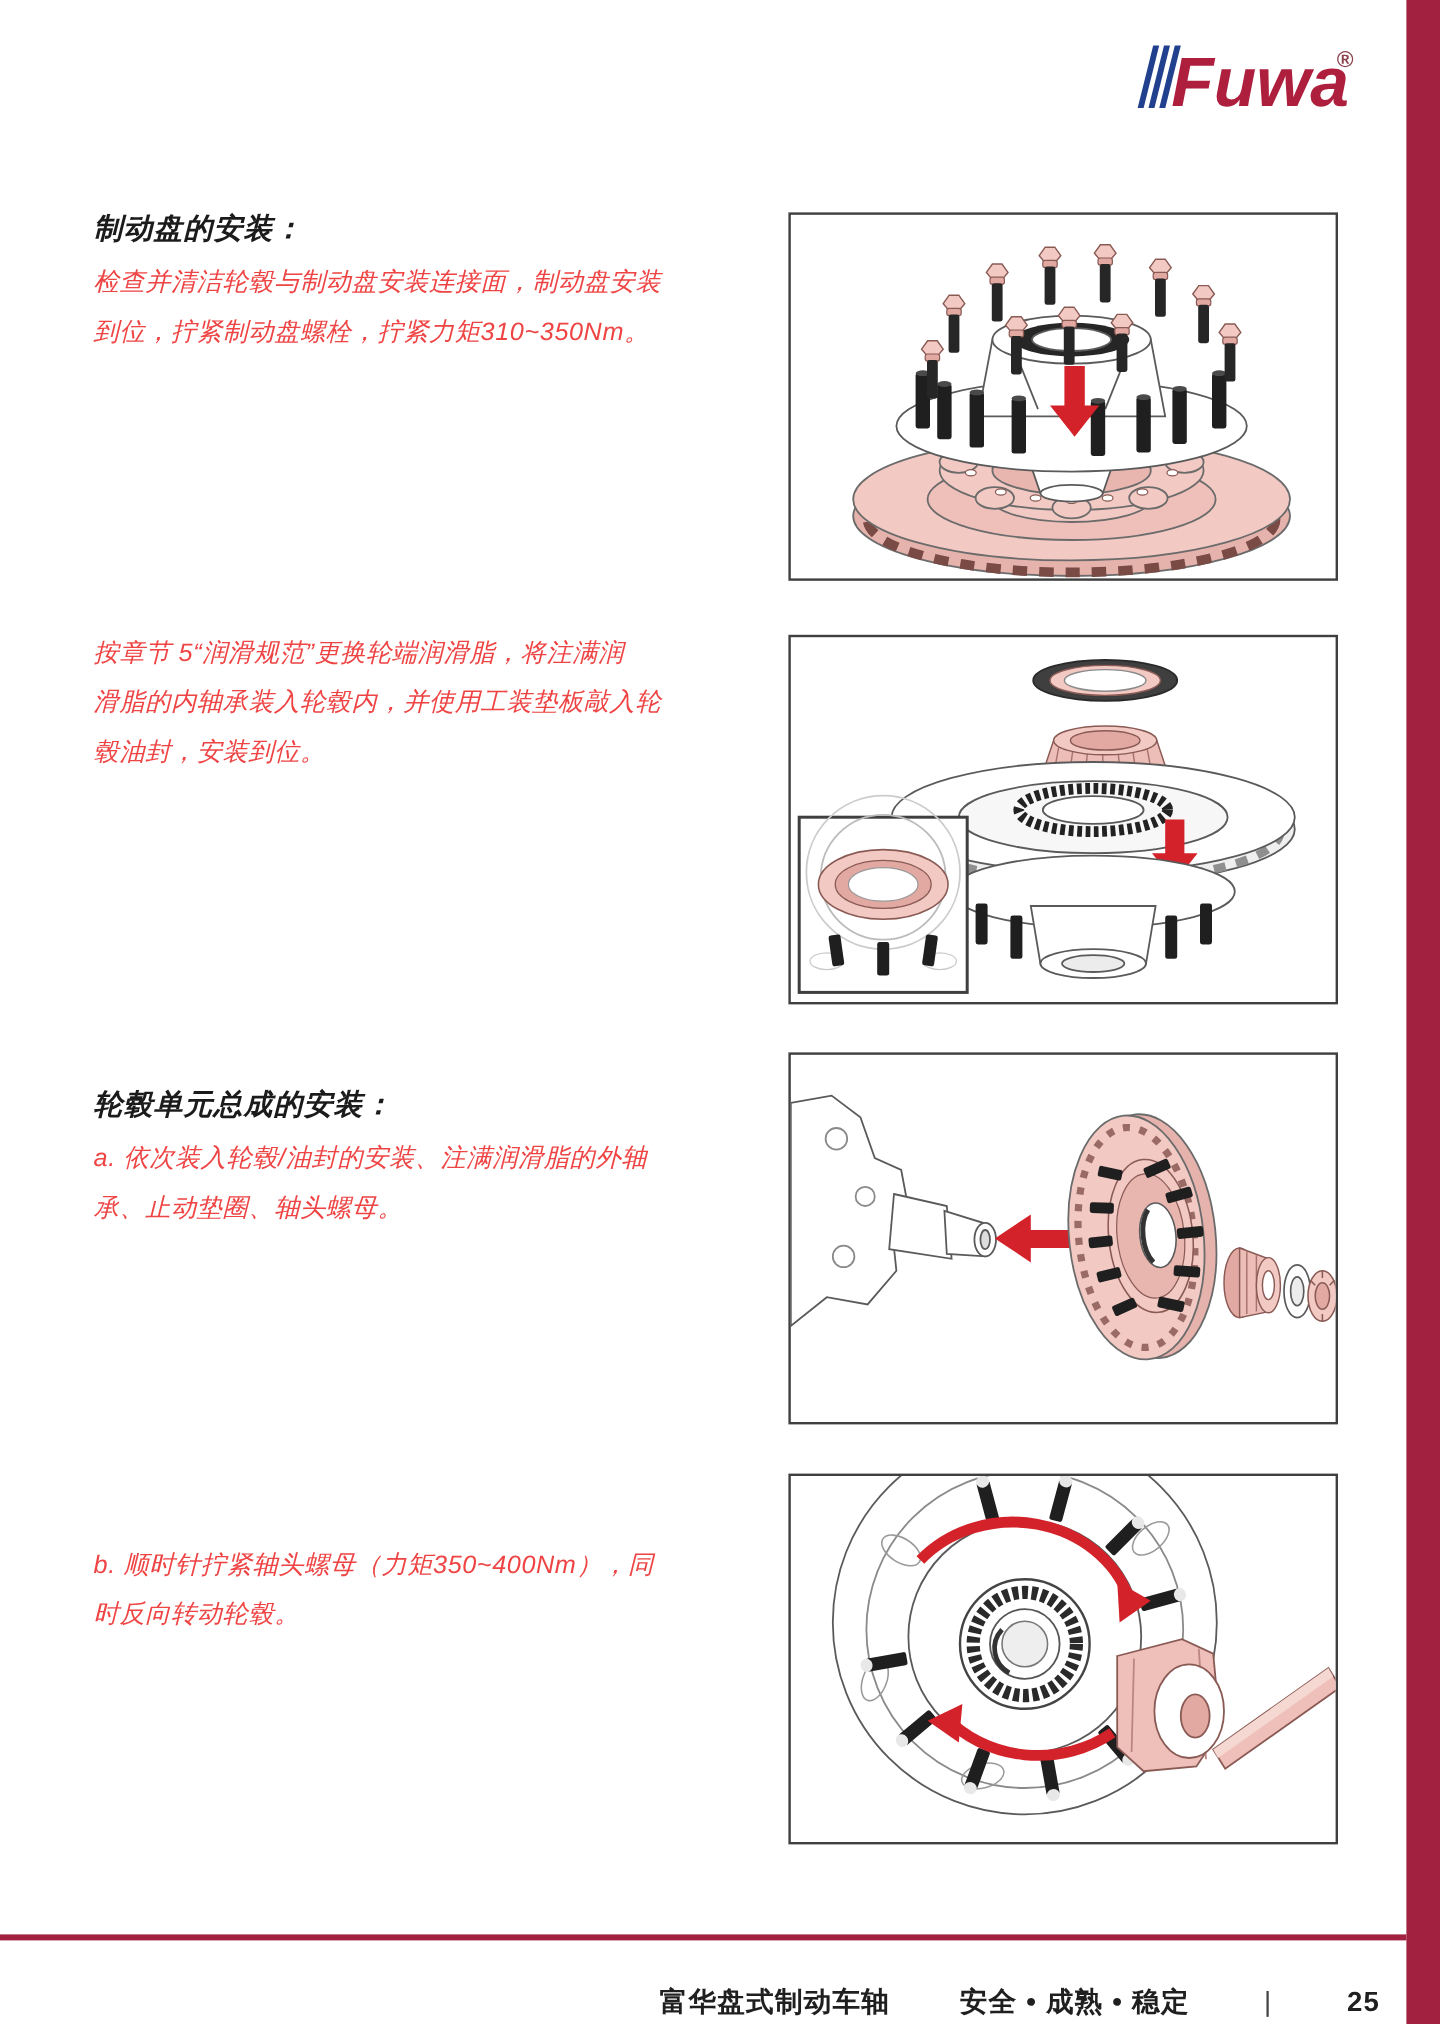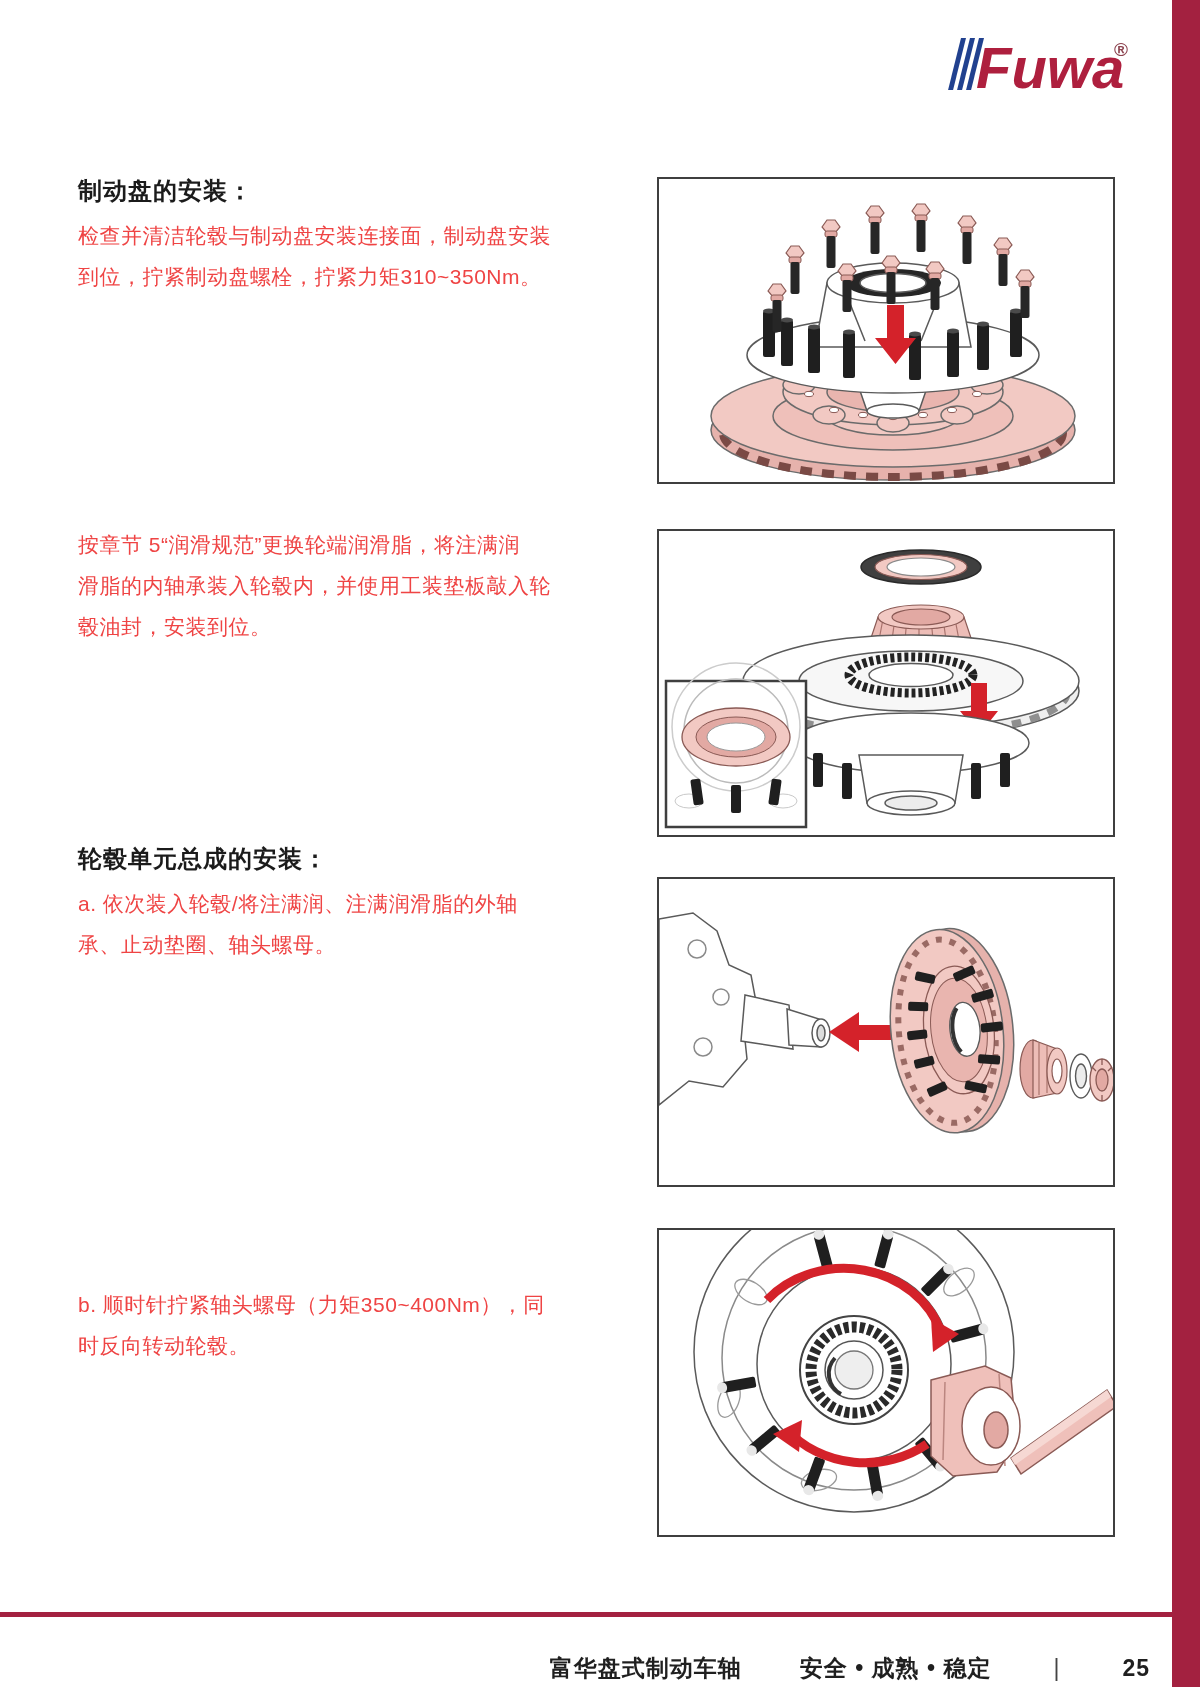--- a/index.html
+++ b/index.html
@@ -5,24 +5,24 @@
   html,body{margin:0;padding:0;background:#ffffff;}
   .page{
     position:relative;width:1200px;height:1687px;background:#ffffff;
     font-family:"Liberation Sans","DejaVu Sans",sans-serif;overflow:hidden;
   }
   .accent-strip{position:absolute;top:0;right:0;width:28px;height:1687px;background:#A32140;}
   
   .logo{position:absolute;left:942px;top:26px;width:200px;height:80px;text-align:right;}
   .logo svg{display:block;width:100%;height:100%;}
   
-  .sec{position:absolute;left:78px;width:545px;color:#2d2d2d;}
+  .sec{position:absolute;left:78px;width:545px;color:#2d2d2d;font-style:italic;}
   .sec h3{margin:0 0 8px 0;font-size:24px;line-height:33px;font-weight:700;color:#1b1b1b;letter-spacing:1px;}
   .sec p{margin:0;font-size:21px;line-height:41px;letter-spacing:0.5px;white-space:pre-line;color:#ef4444;}
-  #sec1{top:174px;} #sec2{top:524px;} #sec3{top:842px;} #sec4{top:1284px;}
+  #sec1{top:174px;} #sec2{top:524px;} #sec3{top:904px;} #sec4{top:1284px;}
   
   .figbox{position:absolute;left:657px;width:454px;margin:0;background:#ffffff;border:2px solid #3f3f3f;}
   .figbox svg{display:block;width:100%;height:100%;}
   #fig1{top:177px;height:303px;}
   #fig2{top:529px;height:304px;}
   #fig3{top:877px;height:306px;}
   #fig4{top:1228px;height:305px;}
   
   .footer-line{position:absolute;left:0;top:1612px;width:1172px;height:5px;background:#A32140;}
   .footer-text{
@@ -199,21 +199,21 @@
           <rect x="33" y="248" width="10" height="26" rx="2" transform="rotate(-8 38 261)"></rect>
           <rect x="72" y="254" width="10" height="28" rx="2"></rect>
           <rect x="111" y="248" width="10" height="26" rx="2" transform="rotate(8 116 261)"></rect>
         </g>
       </g>
     </svg>
   </figure>
 
   <section class="sec" id="sec3">
     <h3>轮毂单元总成的安装：</h3>
-    <p>a. 依次装入轮毂/将注满润、注满润滑脂的外轴
+    <p>a. 依次装入轮毂/油封的安装、注满润滑脂的外轴
 承、止动垫圈、轴头螺母。</p>
   </section>
 
   <figure class="figbox" id="fig3" aria-label="hub-unit-assembly-installation-diagram">
     <svg viewBox="0 0 454 306">
 
       <g fill="#ffffff" stroke="#5a5a5a" stroke-width="1.5">
         <path d="M0,40 L34,34 L58,52 L70,86 L92,96 L98,128 L84,142 L88,180 L64,208 L30,202 L0,226 Z"></path>
         <circle cx="38" cy="70" r="9" fill="none" stroke="#8a8a8a"></circle>
         <circle cx="62" cy="118" r="8" fill="none" stroke="#8a8a8a"></circle>

